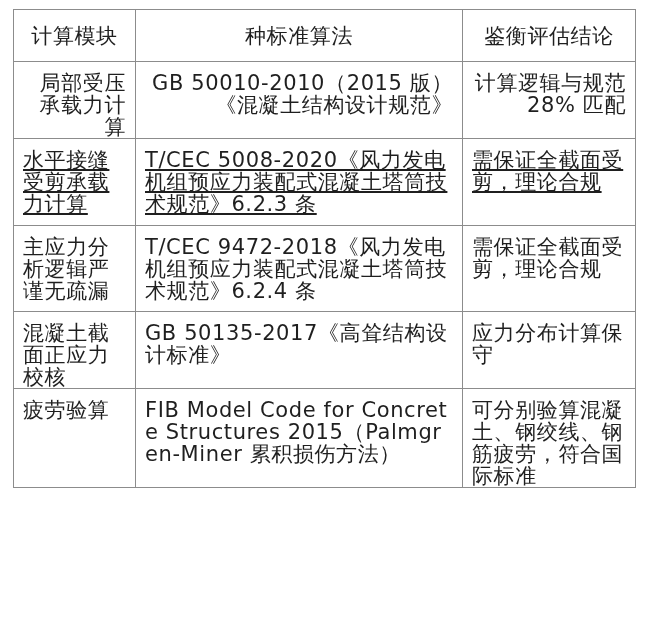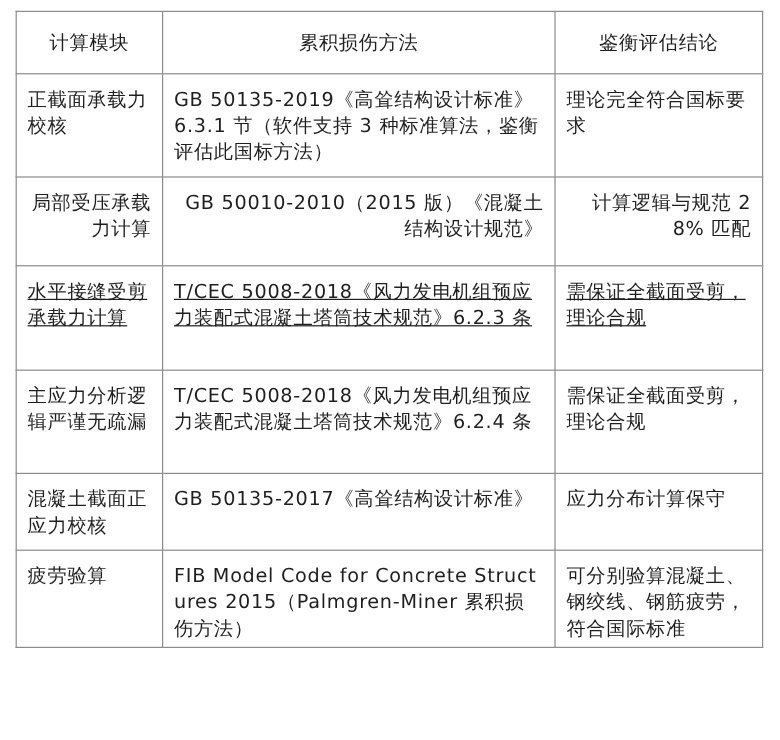--- a/index.html
+++ b/index.html
@@ -21,21 +21,21 @@
       top: 9px;
       width: 622px;
     }
     table {
       border-collapse: collapse;
       width: 622px;
       table-layout: fixed;
     }
     th, td {
       border: 1.5px solid #8c8c8c;
-      font-size: 16px;
+      font-size: 21px;
       line-height: 22px;
       vertical-align: top;
       letter-spacing: 0.6px;
       word-break: break-all;
     }
     th {
       height: 51px;
       font-weight: normal;
       text-align: center;
       vertical-align: middle;
@@ -62,43 +62,38 @@
 <div class="table-wrap">
   <table>
     <colgroup>
       <col class="c1">
       <col class="c2">
       <col class="c3">
     </colgroup>
     <thead>
       <tr>
         <th>计算模块</th>
-        <th>累积损伤方法</th>
+        <th>种标准算法</th>
         <th>鉴衡评估结论</th>
       </tr>
     </thead>
     <tbody>
-      <tr class="r1">
-        <td>正截面承载力校核</td>
-        <td>GB 50135-2019《高耸结构设计标准》6.3.1 节（软件支持 3 种标准算法，鉴衡评估此国标方法）</td>
-        <td>理论完全符合国标要求</td>
-      </tr>
       <tr class="r2">
         <td>局部受压承载力计算</td>
         <td>GB 50010-2010（2015 版）《混凝土结构设计规范》</td>
         <td>计算逻辑与规范 28% 匹配</td>
       </tr>
       <tr class="r3">
         <td>水平接缝受剪承载力计算</td>
-        <td>T/CEC 5008-2018《风力发电机组预应力装配式混凝土塔筒技术规范》6.2.3 条</td>
+        <td>T/CEC 5008-2020《风力发电机组预应力装配式混凝土塔筒技术规范》6.2.3 条</td>
         <td>需保证全截面受剪，理论合规</td>
       </tr>
       <tr class="r4">
         <td>主应力分析逻辑严谨无疏漏</td>
-        <td>T/CEC 5008-2018《风力发电机组预应力装配式混凝土塔筒技术规范》6.2.4 条</td>
+        <td>T/CEC 9472-2018《风力发电机组预应力装配式混凝土塔筒技术规范》6.2.4 条</td>
         <td>需保证全截面受剪，理论合规</td>
       </tr>
       <tr class="r5">
         <td>混凝土截面正应力校核</td>
         <td>GB 50135-2017《高耸结构设计标准》</td>
         <td>应力分布计算保守</td>
       </tr>
       <tr class="r7">
         <td>疲劳验算</td>
         <td>FIB Model Code for Concrete Structures 2015（Palmgren-Miner 累积损伤方法）</td>

